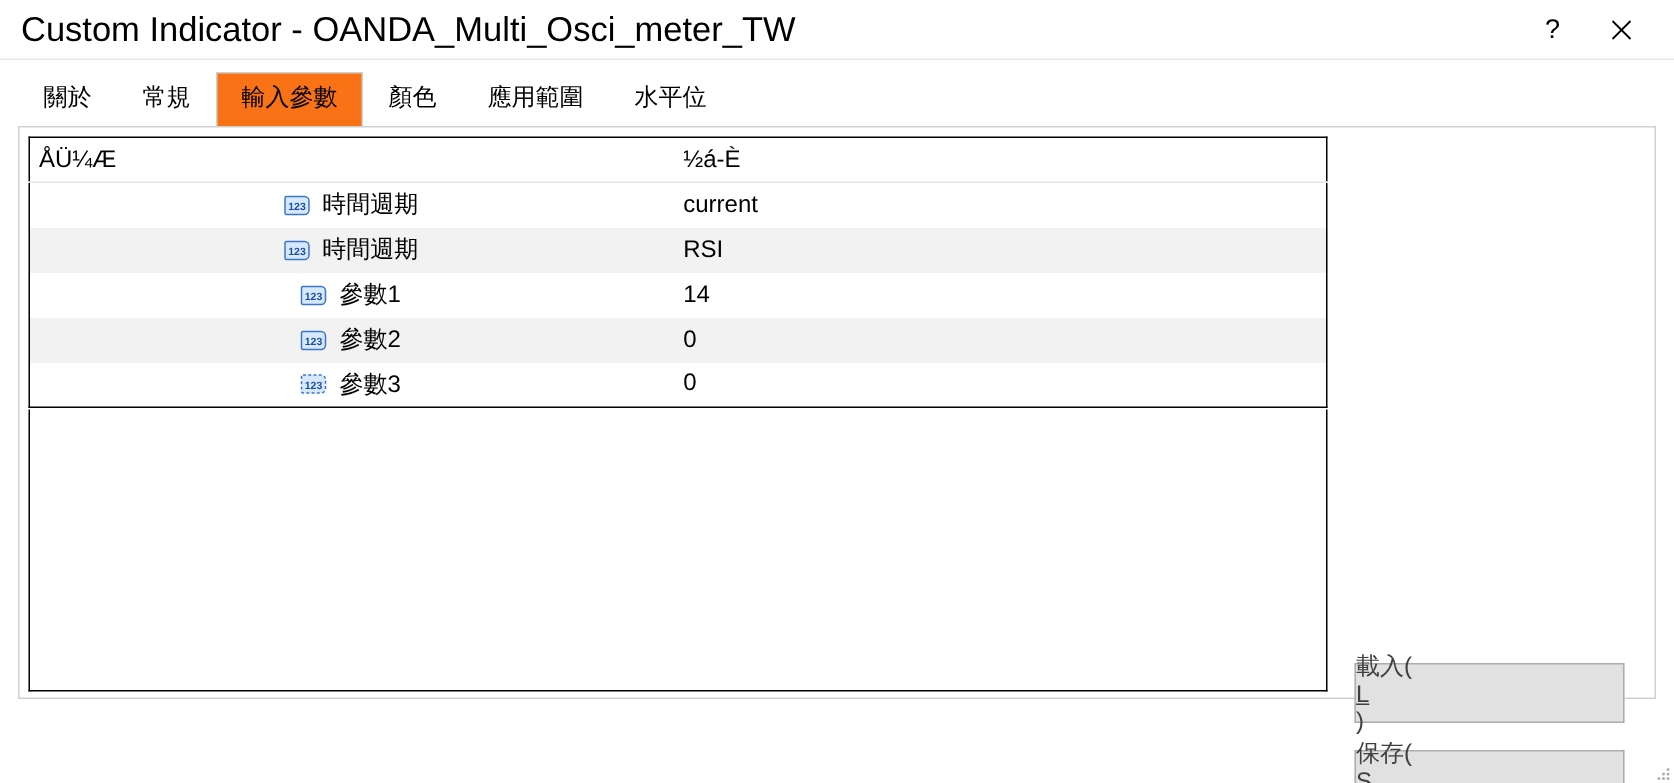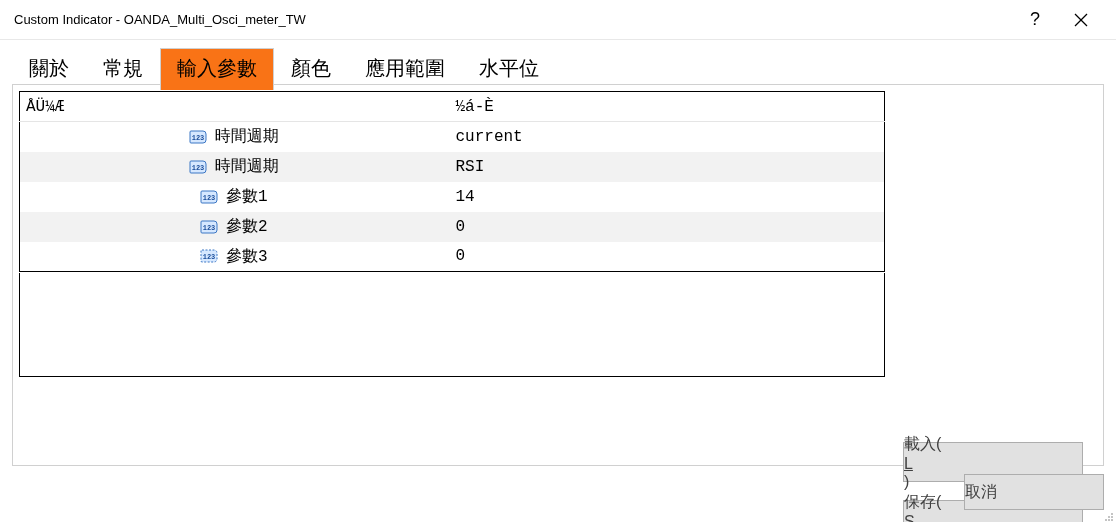--- a/index.html
+++ b/index.html
@@ -15,21 +15,21 @@
     .titlebar {
       display: flex;
       align-items: center;
       height: 40px;
       padding: 0 12px 0 14px;
       background: #fff;
       border-bottom: 1px solid #e8e8e8;
     }
     .titlebar-title {
       flex: 1;
-      font-size: 13px;
+      font-size: 23px;
       color: #000;
     }
     .titlebar-btn {
       width: 46px;
       height: 32px;
       display: flex;
       align-items: center;
       justify-content: center;
       font-size: 17px;
       color: #000;
@@ -50,21 +50,21 @@
       align-items: flex-end;
       position: relative;
       z-index: 2;
     }
     .tab {
       padding: 6px 16px 7px 16px;
       border: 1px solid transparent;
       border-bottom: none;
       cursor: default;
       color: #000;
-      font-size: 20px;
+      font-size: 16px;
       background: transparent;
       margin-right: 0;
     }
     .tab.active {
       border-color: #d0d0d0;
       background: #f97316;
       margin-bottom: -1px;
       padding-bottom: 8px;
     }
     .tabpanel {
@@ -73,22 +73,21 @@
       position: absolute;
       top: 44px;
       left: 12px;
       right: 12px;
       bottom: 56px;
       padding: 6px;
     }
     .param-wrapper {
       position: relative;
       width: 866px;
-      height: 286px;
-      font-family: Liberation Mono, monospace;
+      height: 370px;
     }
     .param-table {
       width: 866px;
       border: 1px solid #000;
       border-collapse: collapse;
       background: #fff;
     }
     .param-table th, .param-table td {
       text-align: left;
       font-weight: normal;
@@ -284,21 +283,20 @@
       </div>
       <div class="btn">
         <span>保存(</span>
           <span class="ul">S</span>
           <span>)</span>
       </div>
     </div>
   </div>
 
   <div class="bottom-buttons">
-    <div class="btn">取消</div>
   </div>
 
   <div class="resize-grip">
     <svg viewBox="0 0 12 12">
       <circle cx="10" cy="4" r="1" fill="#b0b0b0"></circle>
       <circle cx="7" cy="7" r="1" fill="#b0b0b0"></circle>
       <circle cx="10" cy="7" r="1" fill="#b0b0b0"></circle>
       <circle cx="4" cy="10" r="1" fill="#b0b0b0"></circle>
       <circle cx="7" cy="10" r="1" fill="#b0b0b0"></circle>
       <circle cx="10" cy="10" r="1" fill="#b0b0b0"></circle>

